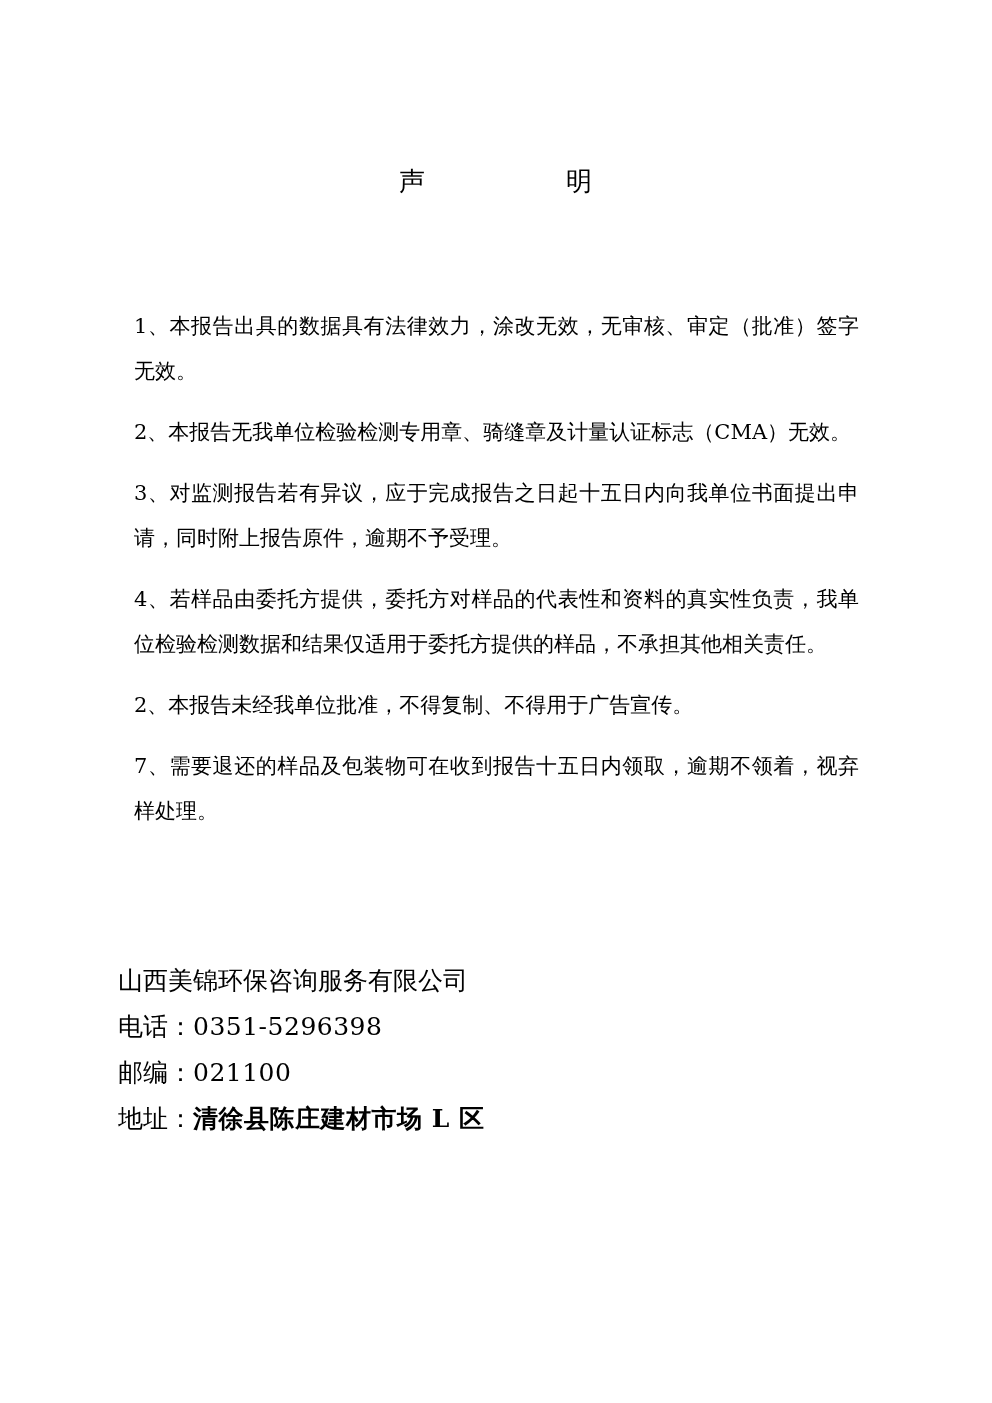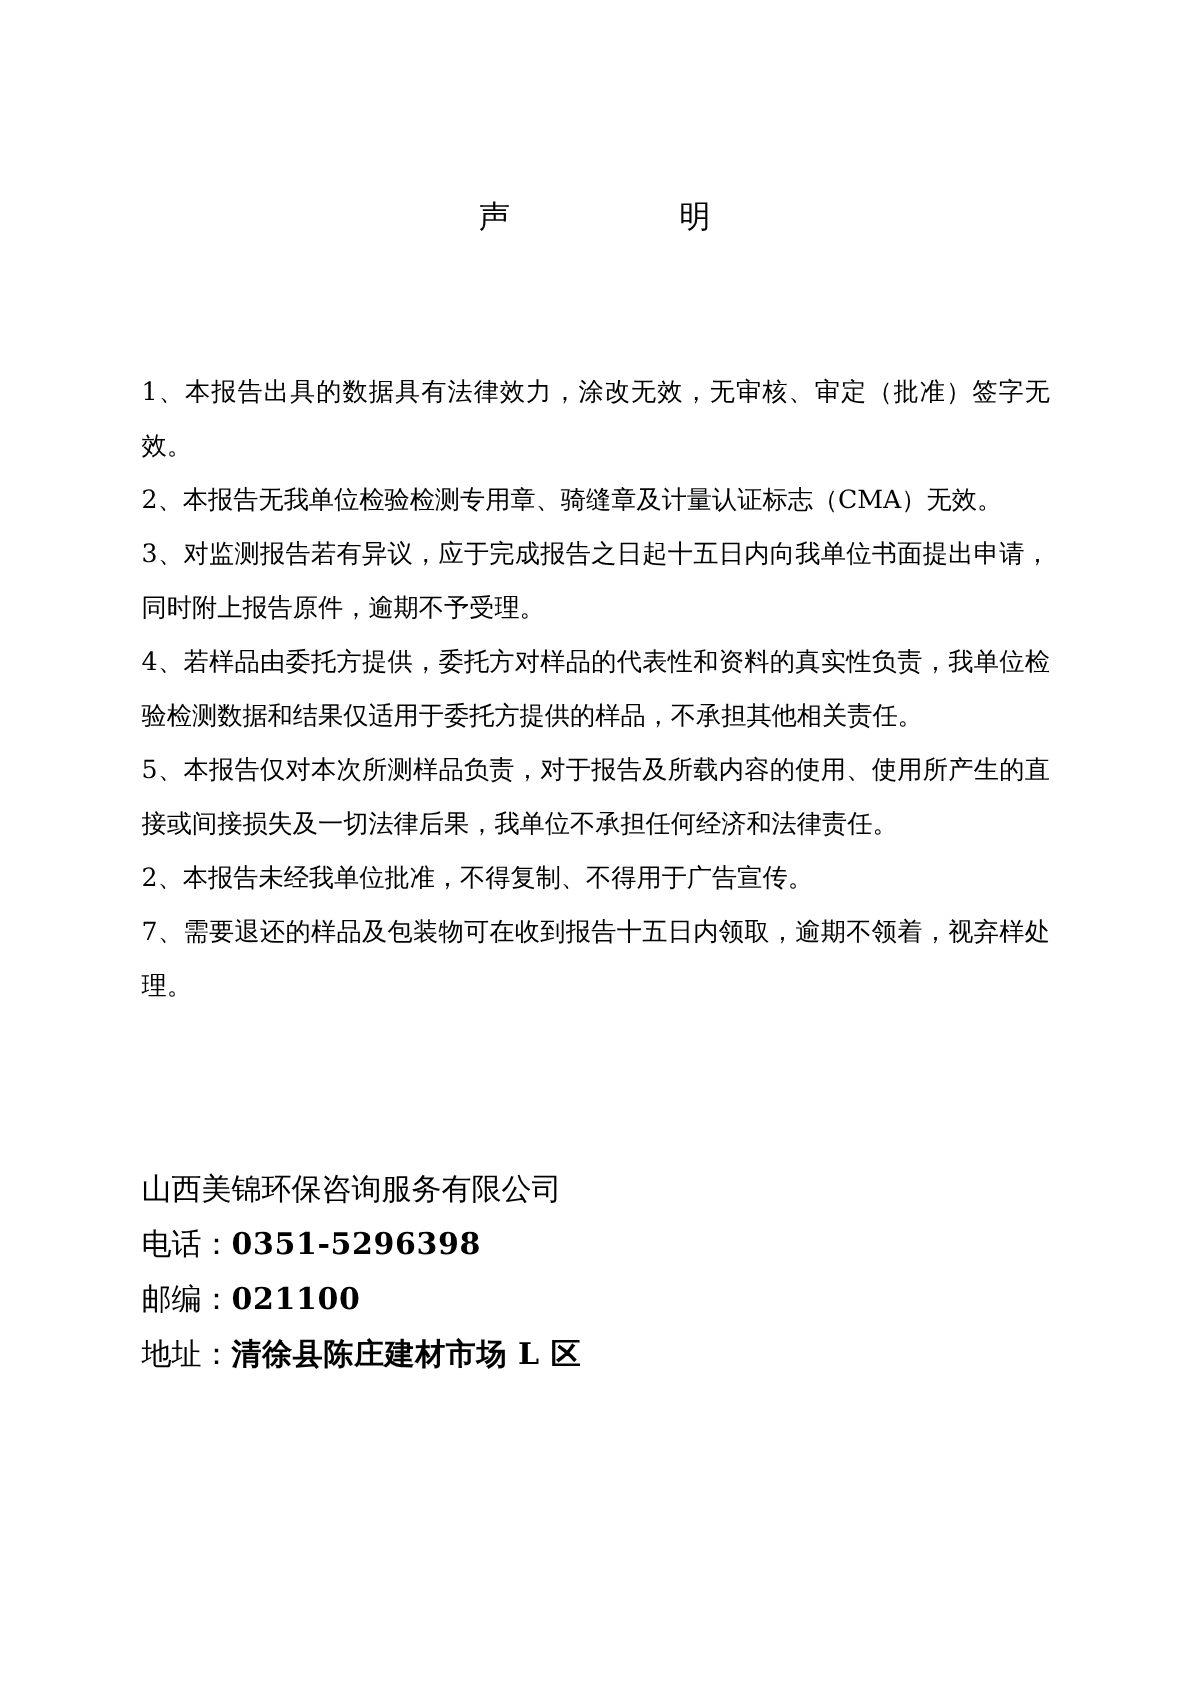--- a/index.html
+++ b/index.html
@@ -27,33 +27,33 @@
     line-height: 26px;
     letter-spacing: 1px;
   }
   .statements {
     margin: 110px 117px 0 118px;
     font-size: 21px;
     line-height: 45px;
     text-align: justify;
   }
   .statements p {
-    margin: 0;
+    margin: 16px;
     padding: 0;
   }
   .footer {
     margin: 124px 117px 0 118px;
     font-size: 25px;
     line-height: 46px;
   }
   .footer .line {
     white-space: nowrap;
   }
   .footer .val {
-    font-weight: bold;
+    font-weight: normal;
     letter-spacing: 0.5px;
   }
   .footer .val-plain {
     font-weight: bold;
   }
 </style>
 </head>
 <body>
 
 <div class="page">
@@ -61,21 +61,20 @@
   <div class="title-row">
     <span>声</span>
     <span>明</span>
   </div>
 
   <div class="statements">
     <p>1、本报告出具的数据具有法律效力，涂改无效，无审核、审定（批准）签字无效。</p>
     <p>2、本报告无我单位检验检测专用章、骑缝章及计量认证标志（CMA）无效。</p>
     <p>3、对监测报告若有异议，应于完成报告之日起十五日内向我单位书面提出申请，同时附上报告原件，逾期不予受理。</p>
     <p>4、若样品由委托方提供，委托方对样品的代表性和资料的真实性负责，我单位检验检测数据和结果仅适用于委托方提供的样品，不承担其他相关责任。</p>
-    <p>5、本报告仅对本次所测样品负责，对于报告及所载内容的使用、使用所产生的直接或间接损失及一切法律后果，我单位不承担任何经济和法律责任。</p>
     <p>2、本报告未经我单位批准，不得复制、不得用于广告宣传。</p>
     <p>7、需要退还的样品及包装物可在收到报告十五日内领取，逾期不领着，视弃样处理。</p>
   </div>
 
   <div class="footer">
     <div class="line">山西美锦环保咨询服务有限公司</div>
     <div class="line"><span>电话：</span><span class="val">0351-5296398</span></div>
     <div class="line"><span>邮编：</span><span class="val">021100</span></div>
     <div class="line"><span>地址：</span><span class="val val-plain">清徐县陈庄建材市场 L 区</span></div>
   </div>

